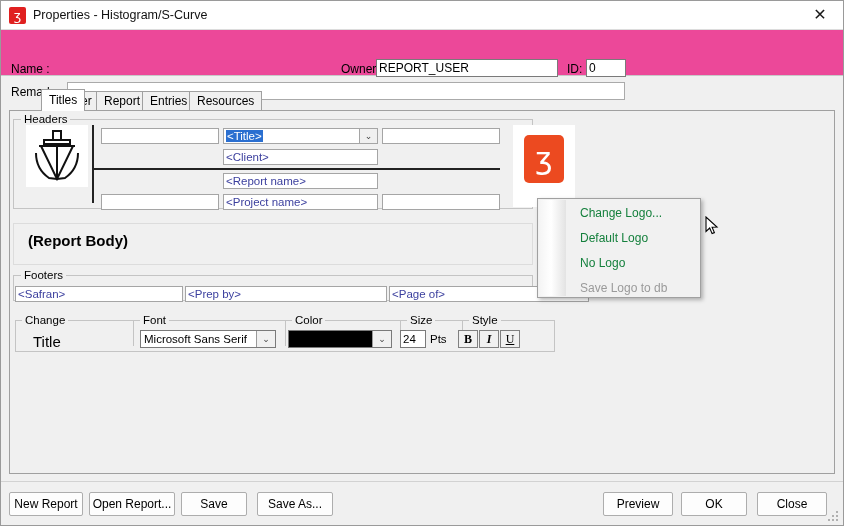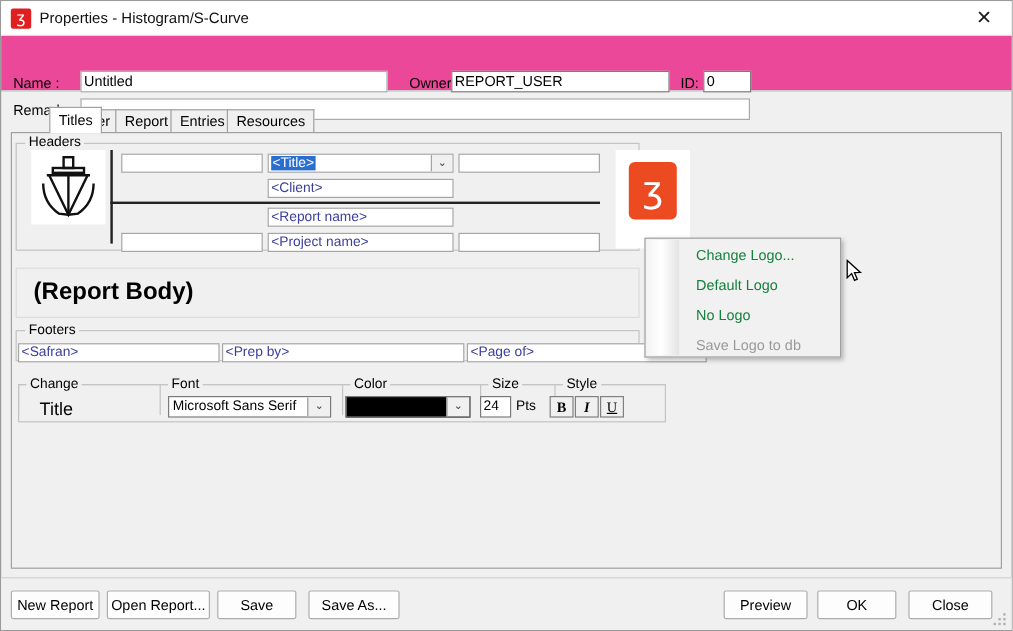--- a/index.html
+++ b/index.html
@@ -204,21 +204,21 @@
   
   #report-body {
     position: absolute; left: 12px; top: 222px;
     width: 520px; height: 42px;
     background: #f0f0f0;
     border: 1px solid #dcdcdc;
     box-sizing: border-box;
   }
   #report-body-text {
     position: absolute; left: 14px; top: 8px;
-    font-size: 20px; font-weight: bold; color: #000;
+    font-size: 15px; font-weight: bold; color: #000;
     white-space: nowrap;
   }
 
   
   #grp-footers { left: 12px; top: 268px; width: 520px; height: 32px; }
   #grp-footers > .gbox { top: 6px; border: 1px solid #c4c4c4; }
   .ffield {
     position: absolute; top: 17px; height: 16px;
     background: #ffffff;
     border: 1px solid #a5a5a5;
@@ -374,21 +374,20 @@
       <div class="glyph">ʒ</div>
     </div>
     <div id="title-text">Properties - Histogram/S-Curve</div>
     <div id="close-btn">
       <div class="x">✕</div>
     </div>
   </div>
 
   <div id="infobar">
     <div class="lbl" id="lbl-name">Name :</div>
-    <div class="tbox flat" id="in-name">Untitled</div>
     <div class="lbl" id="lbl-owner">Owner:</div>
     <div class="tbox" id="in-owner">REPORT_USER</div>
     <div class="lbl" id="lbl-id">ID:</div>
     <div class="tbox" id="in-id">0</div>
     <div class="lbl" id="lbl-remarks">Remarks :</div>
     <div class="tbox flat" id="in-remarks"></div>
   </div>
 
   <div id="tabstrip">
     <div class="tab active" style="left:0;margin-left:32px;">Titles</div>

